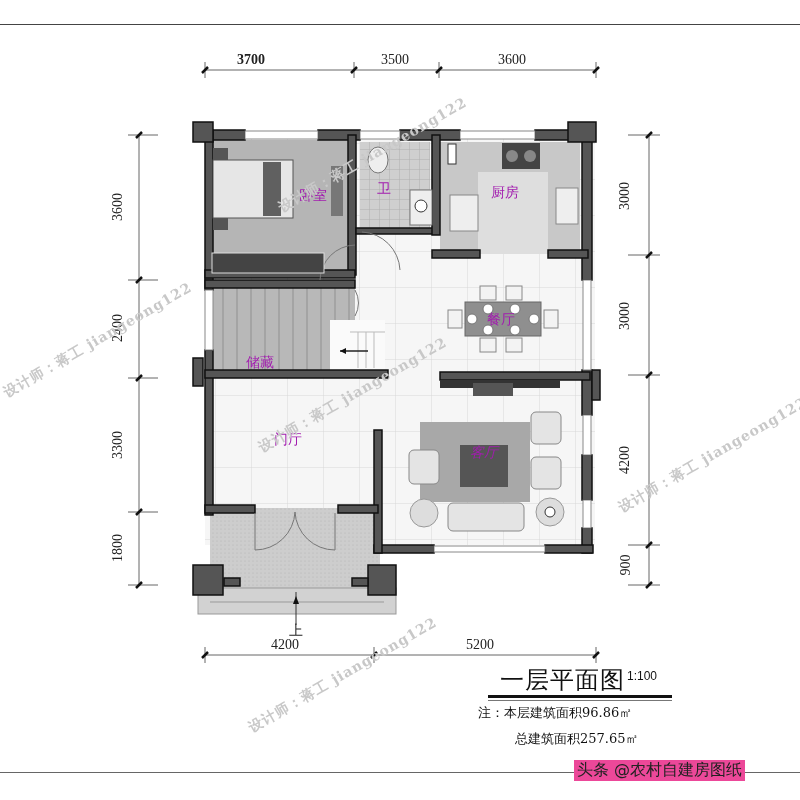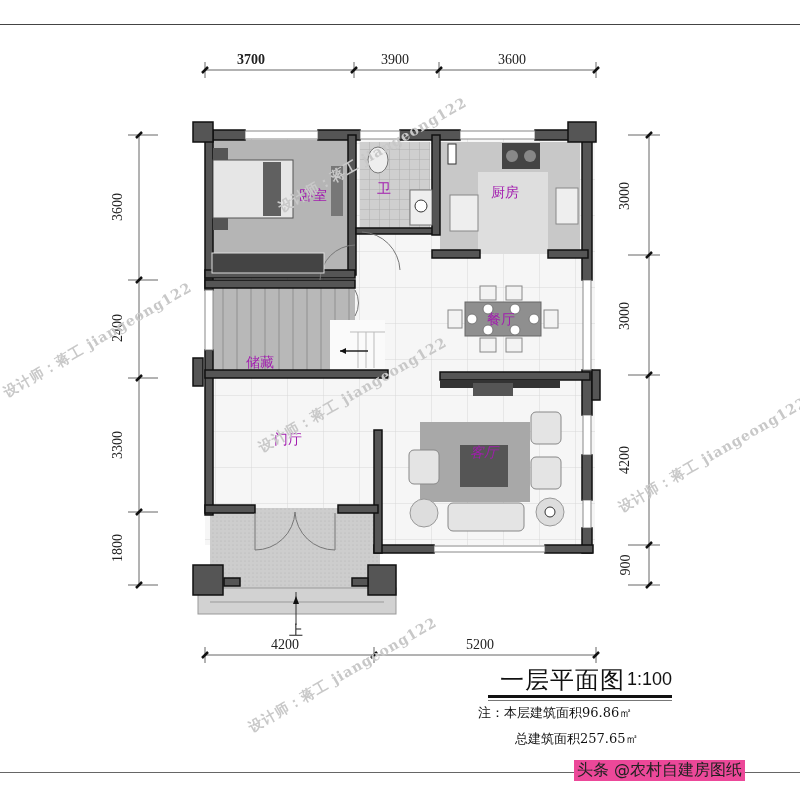--- a/index.html
+++ b/index.html
@@ -4,21 +4,21 @@
 <style>
   html,body{margin:0;padding:0;background:#fff;}
   body{width:800px;height:800px;position:relative;overflow:hidden;font-family:"DejaVu Sans","Liberation Sans",sans-serif;color:#111;}
   .abs{position:absolute;}
   .topline{left:0;top:24px;width:800px;height:1px;background:#444;}
   .plan{left:0;top:0;width:800px;height:800px;}
   .dim{font-family:"Liberation Serif","DejaVu Serif",serif;font-size:14px;color:#222;position:absolute;white-space:nowrap;}
   .vdim{transform:rotate(-90deg);transform-origin:center;}
   .room-label{position:absolute;font-size:14px;color:#a21caf;white-space:nowrap;}
   .title{left:500px;top:664px;font-size:24px;letter-spacing:1px;color:#111;}
-  .scale{left:627px;top:669px;font-family:"Liberation Sans",sans-serif;font-size:18px;color:#111;}
+  .scale{left:627px;top:669px;font-family:"Liberation Sans",sans-serif;font-size:12px;color:#111;}
   .title-rule{left:488px;top:695px;width:184px;height:3px;background:#111;}
   .title-rule2{left:488px;top:700px;width:184px;height:1px;background:#777;}
   .note1{left:478px;top:704px;font-family:"DejaVu Serif",serif;font-size:13px;color:#111;}
   .note2{left:515px;top:730px;font-family:"DejaVu Serif",serif;font-size:13px;color:#111;}
   .footer-line{left:0;top:772px;width:800px;height:1px;background:#666;}
   .footer{left:574px;top:760px;font-size:16px;color:#222;background:#ec4899;padding:0 3px;}
   .watermark{position:absolute;font-family:"DejaVu Serif",serif;font-size:14px;color:#c8c8c8;font-weight:bold;transform:rotate(-30deg);transform-origin:left center;white-space:nowrap;letter-spacing:1px;}
 </style>
 </head>
 <body>
@@ -222,21 +222,21 @@
       <line x1="374" y1="332" x2="374" y2="368"></line>
   </g>
   <line x1="340" y1="351" x2="368" y2="351" stroke="#222" stroke-width="1.5"></line>
   <polygon points="340,351 346,348 346,354" fill="#111"></polygon>
 
   <line x1="296" y1="592" x2="296" y2="625" stroke="#333"></line>
   <polygon points="296,596 293,604 299,604" fill="#111"></polygon>
 </svg>
 
 <span class="dim" style="left:237px;top:52px;font-weight:bold;">3700</span>
-<span class="dim" style="left:381px;top:52px;">3900</span>
+<span class="dim" style="left:381px;top:52px;">3500</span>
 <span class="dim" style="left:498px;top:52px;">3600</span>
 
 <span class="dim" style="left:271px;top:637px;">4200</span>
 <span class="dim" style="left:466px;top:637px;">5200</span>
 <span class="dim" style="left:289px;top:622px;">上</span>
 
 <span class="dim vdim" style="left:104px;top:199px;">3600</span>
 <span class="dim vdim" style="left:104px;top:320px;">2400</span>
 <span class="dim vdim" style="left:104px;top:437px;">3300</span>
 <span class="dim vdim" style="left:104px;top:540px;">1800</span>

